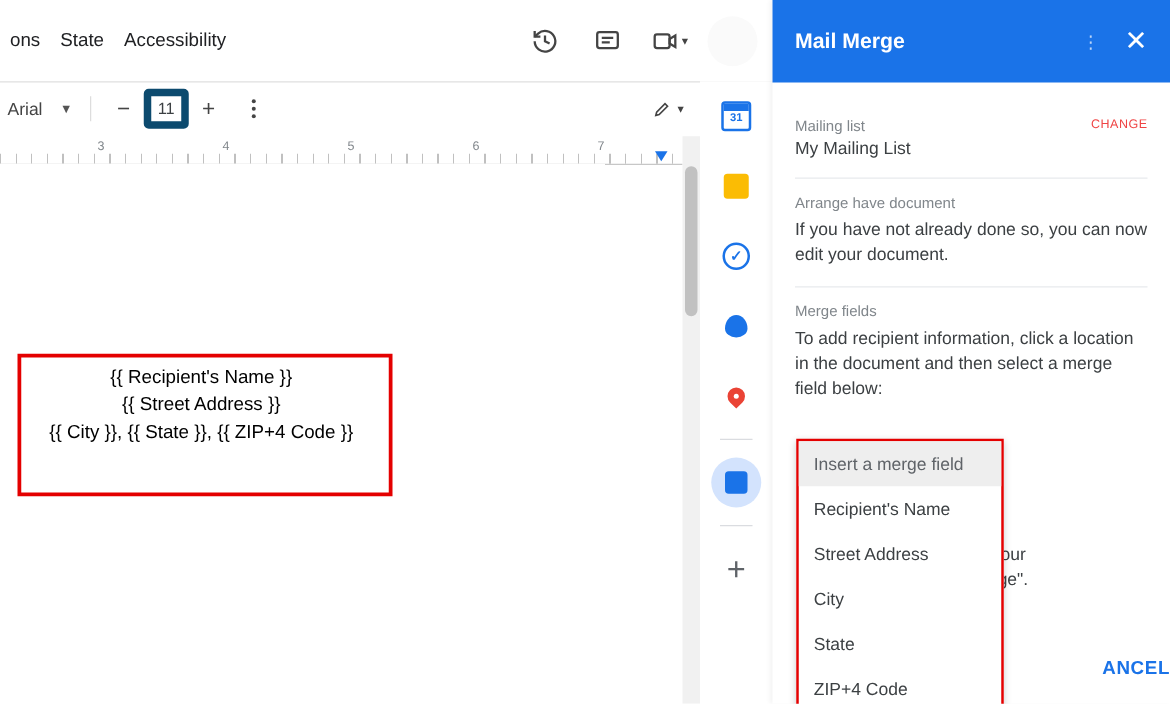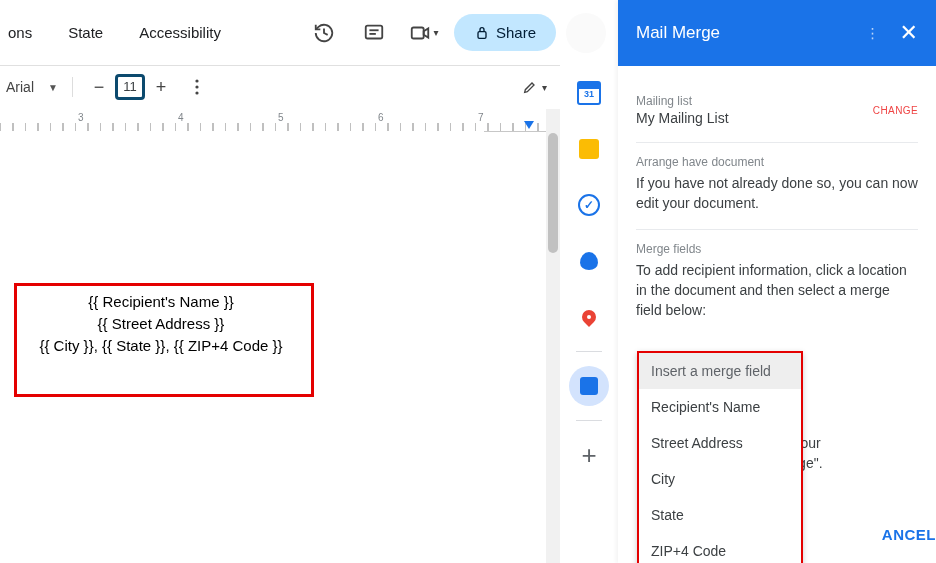--- a/index.html
+++ b/index.html
@@ -1,35 +1,35 @@
 <!DOCTYPE html>
 <html><head>
 <meta charset="utf-8">
 <style>
 html,body{margin:0;padding:0;font-family:Arial,"Helvetica Neue",sans-serif;background:#fff;color:#3c4043;font-size:14px;overflow:hidden}
 .screen{position:relative;width:936px;height:563px;overflow:hidden}
 
 
 .topbar{position:absolute;left:0;top:0;width:620px;height:65px;border-bottom:1px solid #e0e0e0;background:#fff;display:flex;align-items:center}
-.menus{display:flex;gap:24px;padding-left:2px}
+.menus{display:flex;gap:4px;padding-left:2px}
 .menu-item{padding:4px 6px;font-size:15px;color:#202124;cursor:pointer}
 .top-icons{display:flex;align-items:center;gap:10px;margin-left:auto;padding-right:14px}
 .icon-btn{width:40px;height:40px;display:flex;align-items:center;justify-content:center;border-radius:50%;cursor:pointer;color:#444}
 .share-btn{display:flex;align-items:center;gap:6px;background:#c2e7ff;border-radius:40px;padding:10px 20px;color:#001d35;font-weight:500;font-size:15px;cursor:pointer}
 .share-btn svg{width:16px;height:16px}
 .meet-btn{display:flex;align-items:center;gap:2px}
 .avatar-blank{width:40px;height:40px;border-radius:50%;background:#fafafa}
 
 
 .toolbar2{position:absolute;left:0;top:65px;width:620px;height:44px;display:flex;align-items:center}
 .font-box{display:flex;align-items:center;gap:14px;margin-left:6px;color:#444;font-size:14px}
 .font-box .caret{font-size:10px;color:#555}
 .size-group{display:flex;align-items:center;margin-left:14px}
 .sq{width:24px;height:24px;display:flex;align-items:center;justify-content:center;font-size:18px;color:#444;cursor:pointer}
-.size-input{width:24px;height:20px;border:3px solid #0c4a6e;border-radius:4px;text-align:center;font-size:13px;margin:16px 4px;line-height:20px}
+.size-input{width:24px;height:20px;border:6px solid #0c4a6e;border-radius:4px;text-align:center;font-size:13px;margin:16px 4px;line-height:20px}
 .kebab{margin-left:12px}
 .right-tools{margin-left:auto;display:flex;align-items:center;gap:6px;padding-right:12px}
 .pill{height:30px;border-radius:4px;padding:0 10px;display:flex;align-items:center;gap:4px;cursor:pointer;color:#444}
 .pill svg{width:16px;height:16px}
 .divider-v{width:1px;height:22px;background:#ddd;margin:0 4px}
 .collapse-btn{width:30px;height:30px;border-radius:4px;display:flex;align-items:center;justify-content:center;cursor:pointer}
 
 
 .ruler{position:absolute;left:0;top:109px;width:546px;height:22px;border-bottom:1px solid #c7c7c7;background:#fff;font-size:10px;color:#80868b}
 .ruler .marks{position:relative;height:100%}
@@ -56,29 +56,29 @@
 .contacts-icon{width:18px;height:18px;background:#1a73e8;border-radius:50% 50% 50% 50%/60% 60% 40% 40%}
 .maps-pin{width:14px;height:14px;background:#ea4335;border-radius:50% 50% 50% 0;transform:rotate(-45deg);display:flex;align-items:center;justify-content:center}
 .maps-pin::after{content:"";width:4px;height:4px;background:#fff;border-radius:50%;transform:rotate(45deg)}
 .addon-active{width:40px;height:40px;border-radius:50%;background:#d3e3fd;display:flex;align-items:center;justify-content:center}
 .addon-glyph{width:18px;height:18px;background:#1a73e8;border-radius:3px}
 .plus-icon{font-size:26px;color:#5f6368;font-weight:300}
 
 
 .mm-panel{position:absolute;left:618px;top:0;width:318px;bottom:0;background:#fff;box-shadow:-2px 0 4px rgba(0,0,0,.05)}
 .mm-header{height:66px;background:#1a73e8;color:#fff;display:flex;align-items:center;padding:0 18px}
-.mm-title{font-size:17px;font-weight:400}
+.mm-title{font-size:17px;font-weight:700}
 .mm-header-icons{margin-left:auto;display:flex;align-items:center;gap:18px}
 .mm-header-icons .dots{opacity:.7;letter-spacing:2px;cursor:pointer}
 .mm-close{font-size:22px;cursor:pointer}
 .mm-body{padding:16px 18px 0 18px;font-size:14px;color:#3c4043}
 .mm-section{padding:12px 0 16px 0;border-bottom:1px solid #e8eaed}
 .mm-section:last-child{border-bottom:none}
 .mm-label{font-size:12px;color:#80868b;margin-bottom:2px}
-.mm-row{display:flex;align-items:center;justify-content:space-between}
+.mm-row{display:flex;align-items:flex-start;justify-content:space-between}
 .mm-link{color:#ef4444;font-weight:400;letter-spacing:.4px;font-size:10px;cursor:pointer}
 .mm-instr{line-height:20px;margin-top:4px}
 
 
 .merge-dd{position:absolute;left:637px;top:351px;width:162px;border:2px solid #e40000;background:#fff;box-shadow:0 2px 6px rgba(0,0,0,.2);z-index:5}
 .merge-dd .dd-item{padding:10px 12px;font-size:14px;color:#3c4043;cursor:pointer}
 .merge-dd .dd-item.head{background:#eeeeee;color:#5f6368;cursor:default}
 
 
 .mm-footer{position:absolute;left:618px;bottom:20px;width:318px;display:flex;justify-content:flex-end;padding-right:30px}
@@ -111,27 +111,20 @@
             <line x1="7" y1="9" x2="17" y2="9"></line>
             <line x1="7" y1="13" x2="14" y2="13"></line>
           </svg>
     </div>
     <div class="icon-btn meet-btn">
       <svg width="22" height="22" viewBox="0 0 24 24">
             <rect x="3" y="6" width="13" height="12" rx="2"></rect>
             <polygon points="16 10 21 7 21 17 16 14"></polygon>
           </svg>
       <span style="font-size:10px">▾</span>
-    </div>
-    <div class="share-btn">
-      <svg viewBox="0 0 24 24">
-            <rect x="6" y="10" width="12" height="10" rx="2"></rect>
-            <path d="M9 10V7a3 3 0 0 1 6 0v3"></path>
-          </svg>
-      <span>Share</span>
     </div>
     <div class="avatar-blank"></div>
   </div>
 </div>
 
 <div class="toolbar2">
   <div class="font-box">
     <span>Arial</span>
     <span class="caret">▼</span>
   </div>

